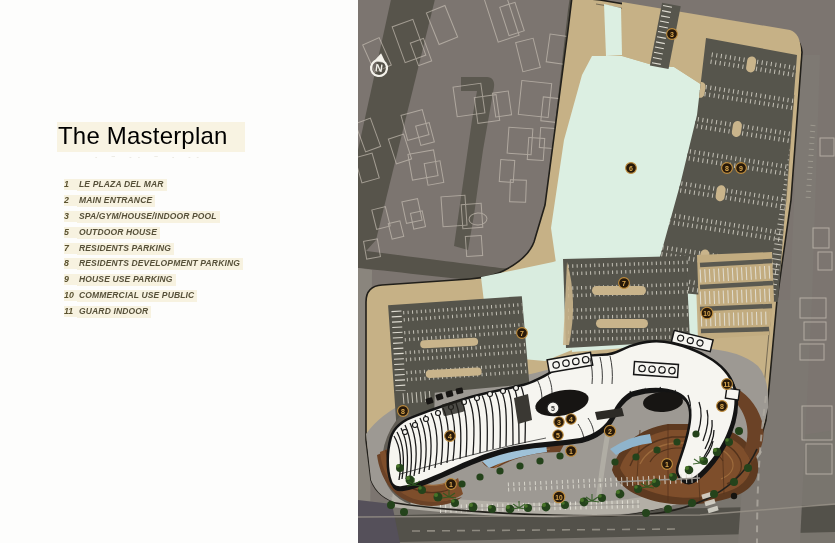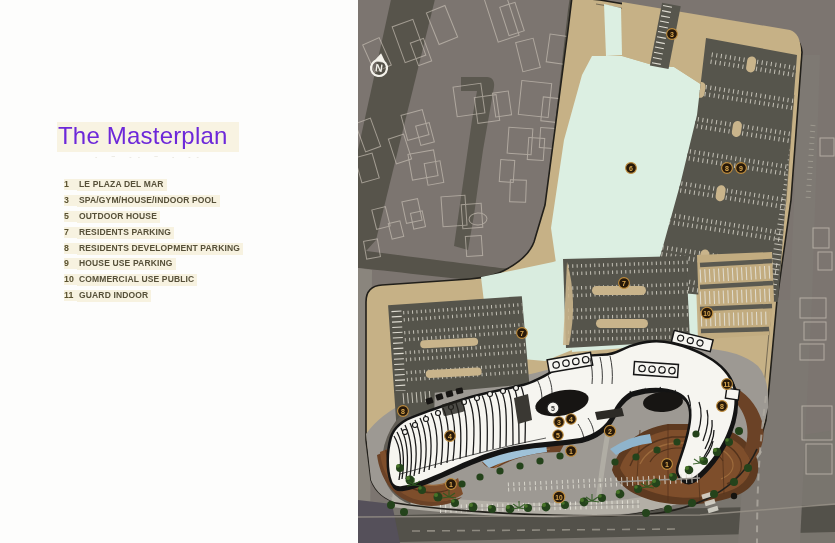--- a/index.html
+++ b/index.html
@@ -1,39 +1,40 @@
 <!DOCTYPE html>
 <html><head>
 <meta charset="utf-8">
 <style>
   html,body{margin:0;padding:0;}
   body{width:835px;height:543px;overflow:hidden;background:#ffffff;font-family:"Liberation Sans",sans-serif;}
   #page{position:relative;width:835px;height:543px;background:#fdfdfc;}
   
   #panel{position:absolute;left:0;top:0;width:358px;height:543px;background:#fdfdfc;z-index:2;}
-  #title{position:absolute;left:57px;top:122px;font-size:24px;color:#6d28d9;letter-spacing:0.2px;background:rgba(243,233,200,0.5);padding:0 11px 2px 1px;}
+  #title{position:absolute;left:57px;top:122px;font-size:24px;color:#000000;letter-spacing:0.2px;background:rgba(243,233,200,0.5);padding:0 17px 2px 1px;}
   #subt{position:absolute;left:95px;top:153px;color:#c9c4b4;font-size:7px;letter-spacing:6px;opacity:.55;}
-  #legend{position:absolute;left:64px;top:173px;}
+  #legend{position:absolute;left:64px;top:173px;font-style:italic;}
   .row{height:15.9px;white-space:nowrap;}
   .num{display:inline-block;width:13px;font-size:8.8px;font-weight:bold;color:#5a5230;background:rgba(243,233,200,0.55);line-height:11px;}
   .lbl{display:inline-block;font-size:8.5px;font-weight:bold;color:#565039;letter-spacing:0.15px;background:rgba(243,233,200,0.55);padding:0 3px 1px 2px;line-height:11px;}
   #map{position:absolute;left:358px;top:0;width:477px;height:543px;}
 </style>
 </head>
 <body>
 <div id="page">
 
   <div id="panel">
 
     <div id="title">The Masterplan</div>
 
     <div id="subt">-  ~  --  ~   -   --</div>
 
     <div id="legend">
       <div class="row"><span class="num">1</span><span class="lbl">LE PLAZA DEL MAR</span></div>
+      <div class="row"><span class="num">2</span><span class="lbl">MAIN ENTRANCE</span></div>
       <div class="row"><span class="num">3</span><span class="lbl">SPA/GYM/HOUSE/INDOOR POOL</span></div>
       <div class="row"><span class="num">5</span><span class="lbl">OUTDOOR HOUSE</span></div>
       <div class="row"><span class="num">7</span><span class="lbl">RESIDENTS PARKING</span></div>
       <div class="row"><span class="num">8</span><span class="lbl">RESIDENTS DEVELOPMENT PARKING</span></div>
       <div class="row"><span class="num">9</span><span class="lbl">HOUSE USE PARKING</span></div>
       <div class="row"><span class="num">10</span><span class="lbl">COMMERCIAL USE PUBLIC</span></div>
       <div class="row"><span class="num">11</span><span class="lbl">GUARD INDOOR</span></div>
     </div>
   </div>
 

